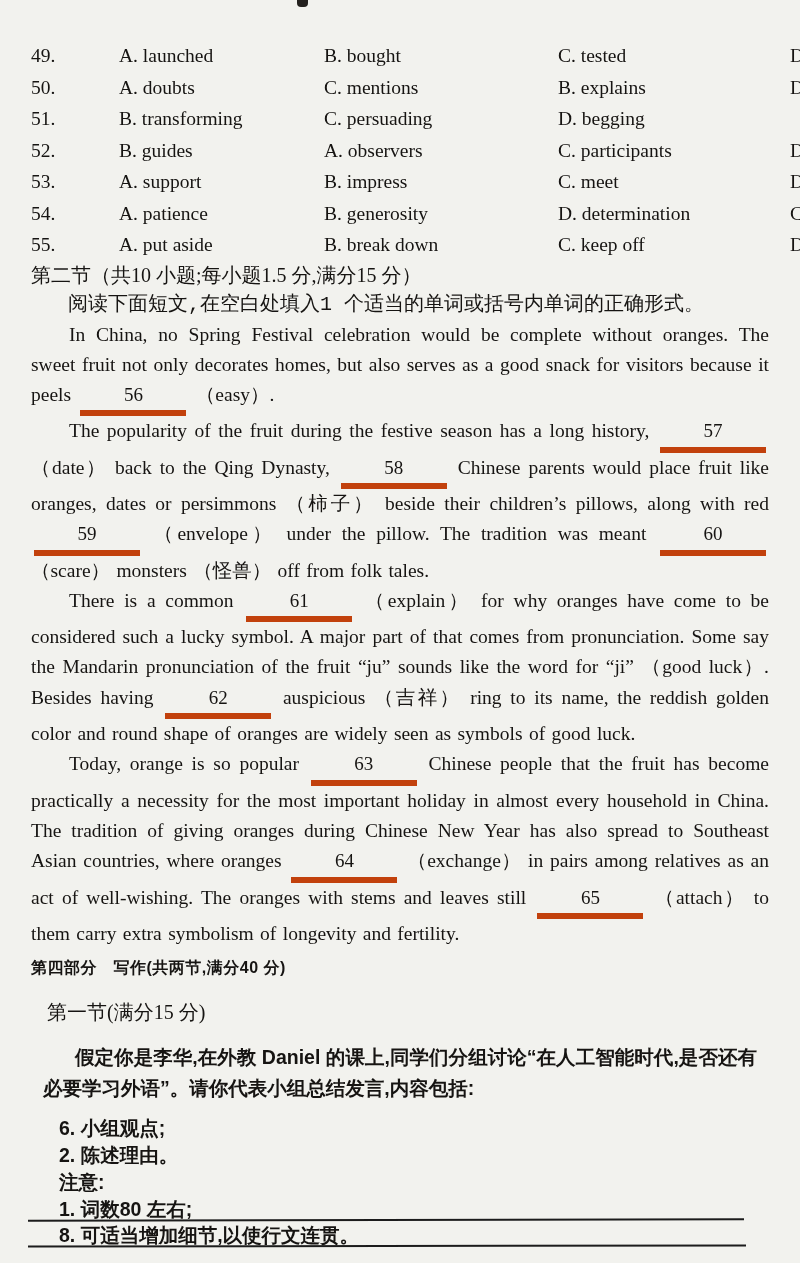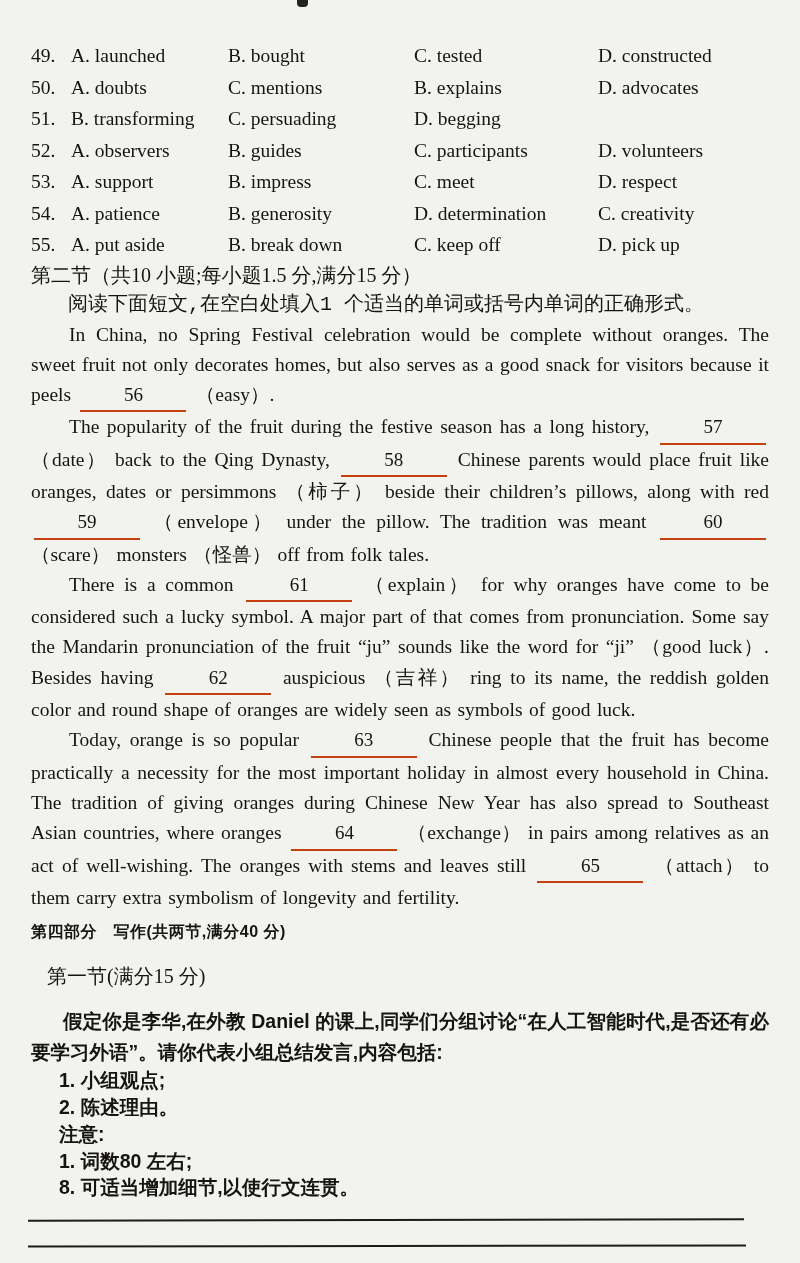--- a/index.html
+++ b/index.html
@@ -20,57 +20,58 @@
   .scan-artifact{
     position:absolute;top:0;left:297px;width:11px;height:7px;
     background:#24211e;border-radius:0 0 4px 4px;
   }
   
   .mcq-row{
     display:grid;
     grid-template-columns:40px 157px 186px 184px auto;
     font-size:19.5px;line-height:31.5px;
     white-space:nowrap;
+    gap:48px;
   }
   
   .kai-header{
     font-size:20px;line-height:29px;margin:0;font-weight:normal;
   }
   .cn-intro{
     font-size:20px;line-height:30px;margin:0;text-indent:37px;font-family:Liberation Mono, monospace;
   }
   
   .p-en{
     margin:0;
     font-size:19.5px;line-height:30.3px;
     text-align:justify;
     text-indent:38px;
     word-spacing:1.5px;
   }
   .blank{
     display:inline-block;
     min-width:106px;
-    border-bottom:2px solid #c2410c;
+    border-bottom:6px solid #c2410c;
     text-align:center;
     margin:0 3px;
     text-indent:0;
   }
   .blank .num{font-size:19px;}
   
   .part-header{
     font-family:"Liberation Sans","DejaVu Sans",sans-serif;
     font-size:16px;line-height:29px;margin:4px 0 0 0;font-weight:700;
     letter-spacing:.5px;
   }
   .sec1-header{
     font-size:20px;line-height:28px;margin:16px;font-weight:normal;
   }
   .prompt{
     font-family:"Liberation Sans","DejaVu Sans",sans-serif;
-    font-size:19.5px;line-height:30.5px;margin:0;
+    font-size:19.5px;line-height:30.5px;margin:12px;
     text-indent:32px;font-weight:600;
     text-align:justify;
   }
   .list-line{
     font-family:"Liberation Sans","DejaVu Sans",sans-serif;
     font-size:19.5px;line-height:26.8px;margin:0 0 0 28px;
     font-weight:600;
   }
   .note-label{font-weight:700;}
   
@@ -104,22 +105,22 @@
         <span>D. advocates</span>
       </div>
     <div class="mcq-row">
         <span>51.</span>
         <span>B. transforming</span>
         <span>C. persuading</span>
         <span>D. begging</span>
       </div>
     <div class="mcq-row">
         <span>52.</span>
+        <span>B. guides</span>
         <span>A. observers</span>
-        <span>B. guides</span>
         <span>C. participants</span>
         <span>D. volunteers</span>
       </div>
     <div class="mcq-row">
         <span>53.</span>
         <span>A. support</span>
         <span>B. impress</span>
         <span>C. meet</span>
         <span>D. respect</span>
       </div>
@@ -149,21 +150,21 @@
 
     <p class="p-en"><span>There is a common </span><span class="blank"><span class="num">61</span></span><span> （explain） for why oranges have come to be considered such a lucky symbol. A major part of that comes from pronunciation. Some say the Mandarin pronunciation of the fruit “ju” sounds like the word for “ji” （good luck）. Besides having </span><span class="blank"><span class="num">62</span></span><span> auspicious （吉祥） ring to its name, the reddish golden color and round shape of oranges are widely seen as symbols of good luck.</span></p>
 
     <p class="p-en"><span>Today, orange is so popular </span><span class="blank"><span class="num">63</span></span><span> Chinese people that the fruit has become practically a necessity for the most important holiday in almost every household in China. The tradition of giving oranges during Chinese New Year has also spread to Southeast Asian countries, where oranges </span><span class="blank"><span class="num">64</span></span><span> （exchange） in pairs among relatives as an act of well-wishing. The oranges with stems and leaves still </span><span class="blank"><span class="num">65</span></span><span> （attach） to them carry extra symbolism of longevity and fertility.</span></p>
   </section>
 
   <section>
     <h3 class="part-header">第四部分　写作(共两节,满分40 分)</h3>
     <h4 class="kai-header sec1-header">第一节(满分15 分)</h4>
     <p class="prompt">假定你是李华,在外教 Daniel 的课上,同学们分组讨论“在人工智能时代,是否还有必要学习外语”。请你代表小组总结发言,内容包括:</p>
-    <div class="list-line">1. 小组观点;</div>
+    <div class="list-line">6. 小组观点;</div>
     <div class="list-line">2. 陈述理由。</div>
     <div class="list-line note-label">注意:</div>
     <div class="list-line">1. 词数80 左右;</div>
     <div class="list-line">8. 可适当增加细节,以使行文连贯。</div>
   </section>
 
   <div class="rule-line l1"></div>
   <div class="rule-line l2"></div>
 
 </div>

